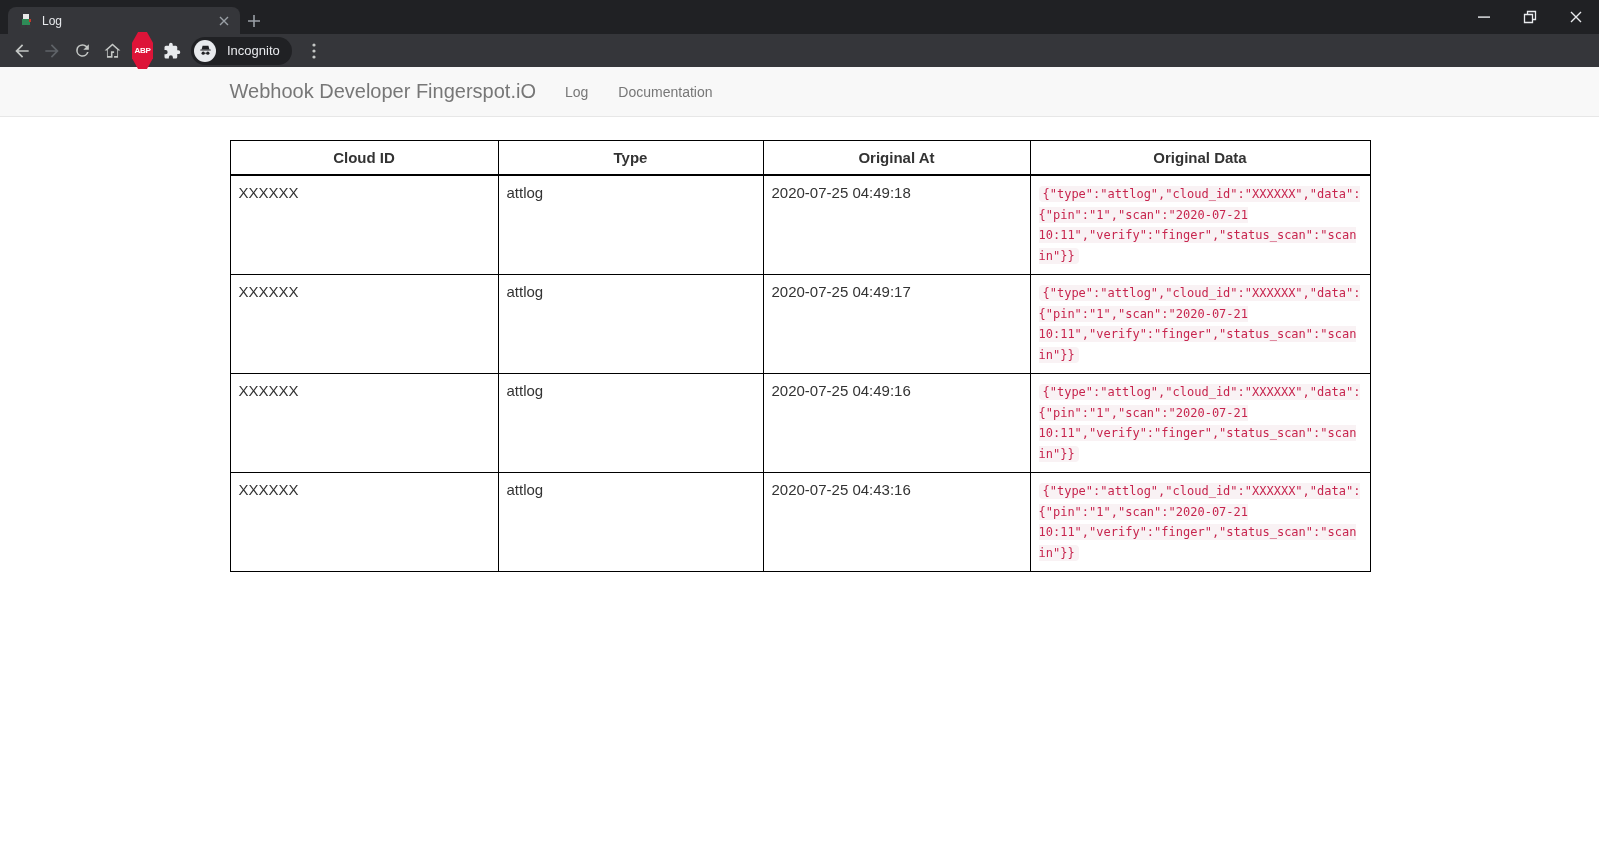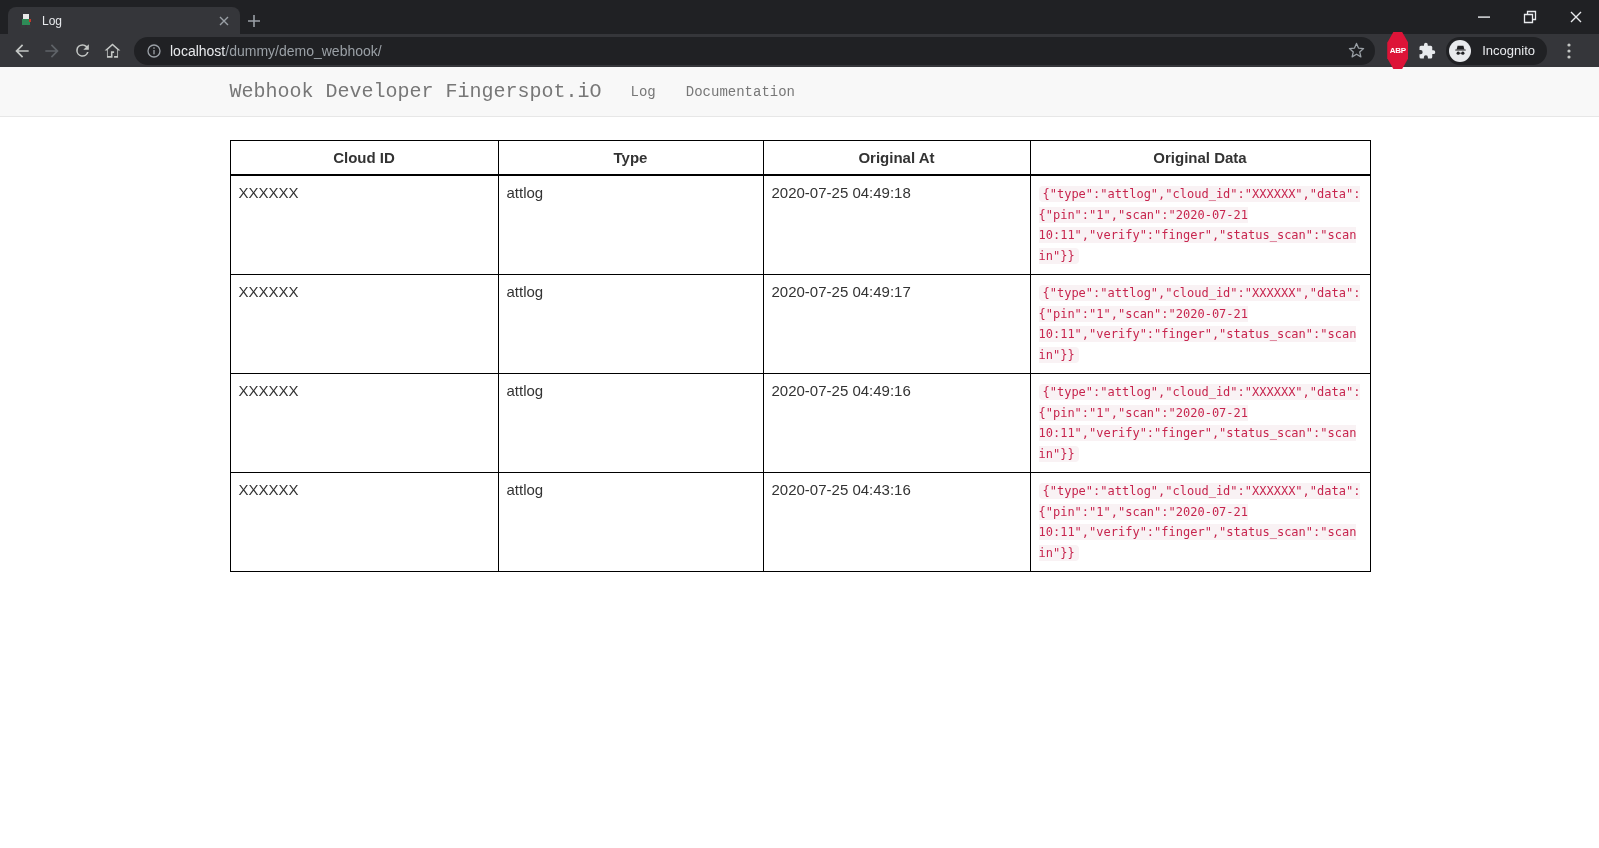--- a/index.html
+++ b/index.html
@@ -29,21 +29,21 @@
                clip-path: polygon(29% 0, 71% 0, 100% 29%, 100% 71%, 71% 100%, 29% 100%, 0 71%, 0 29%); }
   .incognito-chip { height: 28px; background: #202124; border-radius: 14px; display: flex; align-items: center;
                     gap: 11px; padding: 0 12px 0 3px; cursor: pointer; }
   .incognito-avatar { width: 22px; height: 22px; border-radius: 50%; background: #e8eaed;
                       display: flex; align-items: center; justify-content: center; }
   .incognito-label { color: #e8eaed; font-size: 13px; }
   .kebab { width: 24px; height: 28px; display: flex; align-items: center; justify-content: center; cursor: pointer; margin-right: 6px; }
 
   
   .page { height: 781px; background: #fff; }
-  .site-navbar { height: 50px; background: #f8f8f8; border-bottom: 1px solid #e7e7e7; font-family: Liberation Mono, monospace; }
+  .site-navbar { height: 50px; background: #f8f8f8; border-bottom: 1px solid #e7e7e7; }
   .container { width: 1140px; margin: 0 auto; }
   .navbar-inner { display: flex; align-items: center; height: 49px; }
   .brand { font-size: 20px; color: #777; cursor: pointer; }
   .nav-links { display: flex; margin-left: 14px; }
   .nav-link { padding: 0 15px; font-size: 14px; color: #777; cursor: pointer; }
 
   .content { padding-top: 23px; }
   table.log-table { width: 1140px; border-collapse: collapse; table-layout: fixed; }
   .log-table th, .log-table td { border: 1px solid #000000; padding: 8px; font-size: 15px; color: #333; vertical-align: top; }
   .log-table thead th { font-weight: bold; text-align: center; border-bottom-width: 2px; }
@@ -113,35 +113,20 @@
     <svg width="19" height="19" viewBox="0 0 24 24">
         <path d="M17.65 6.35A7.96 7.96 0 0 0 12 4a8 8 0 1 0 7.73 10h-2.08A6 6 0 1 1 12 6c1.66 0 3.14.69 4.22 1.78L13 11h7V4l-2.35 2.35z" fill="#c4c7c5"></path>
       </svg>
   </div>
   <div class="tool-btn">
     <svg width="19" height="19" viewBox="0 0 24 24">
         <path d="M12 5.7l6 5.4V19h-4v-6H10v6H6v-7.9l6-5.4M12 3L2 12h3v9h7v-6h2v6h5v-9h3L12 3z" fill="#c4c7c5"></path>
       </svg>
   </div>
 
-  <div class="omnibox">
-    <span style="display:flex;">
-      <svg width="16" height="16" viewBox="0 0 24 24">
-        <circle cx="12" cy="12" r="9" fill="none" stroke="#9aa0a6" stroke-width="2"></circle>
-        <rect x="11" y="10.5" width="2" height="6.5" fill="#9aa0a6"></rect>
-        <rect x="11" y="6.5" width="2" height="2.2" fill="#9aa0a6"></rect>
-      </svg>
-    </span>
-    <span class="url-text"><span class="url-host">localhost</span><span>/dummy/demo_webhook/</span></span>
-    <span class="omni-star">
-      <svg width="17" height="17" viewBox="0 0 24 24">
-          <path d="M12 17.27 18.18 21l-1.64-7.03L22 9.24l-7.19-.61L12 2 9.19 8.63 2 9.24l5.46 4.73L5.82 21z" fill="none" stroke="#9aa0a6" stroke-width="1.8" stroke-linejoin="round"></path>
-        </svg>
-    </span>
-  </div>
 
   <div class="ext-area">
     <div class="abp-badge" style="background:#dd1438;">ABP</div>
     <span style="display:flex;">
       <svg width="18" height="18" viewBox="0 0 24 24">
           <path fill="#e8eaed" d="M20.5 11H19V7a2 2 0 0 0-2-2h-4V3.5a2.5 2.5 0 0 0-5 0V5H4a2 2 0 0 0-2 2v3.8h1.5a2.7 2.7 0 0 1 0 5.4H2V20a2 2 0 0 0 2 2h3.8v-1.5a2.7 2.7 0 0 1 5.4 0V22H17a2 2 0 0 0 2-2v-4h1.5a2.5 2.5 0 0 0 0-5z"></path>
         </svg>
     </span>
     <div class="incognito-chip">
       <span class="incognito-avatar">

